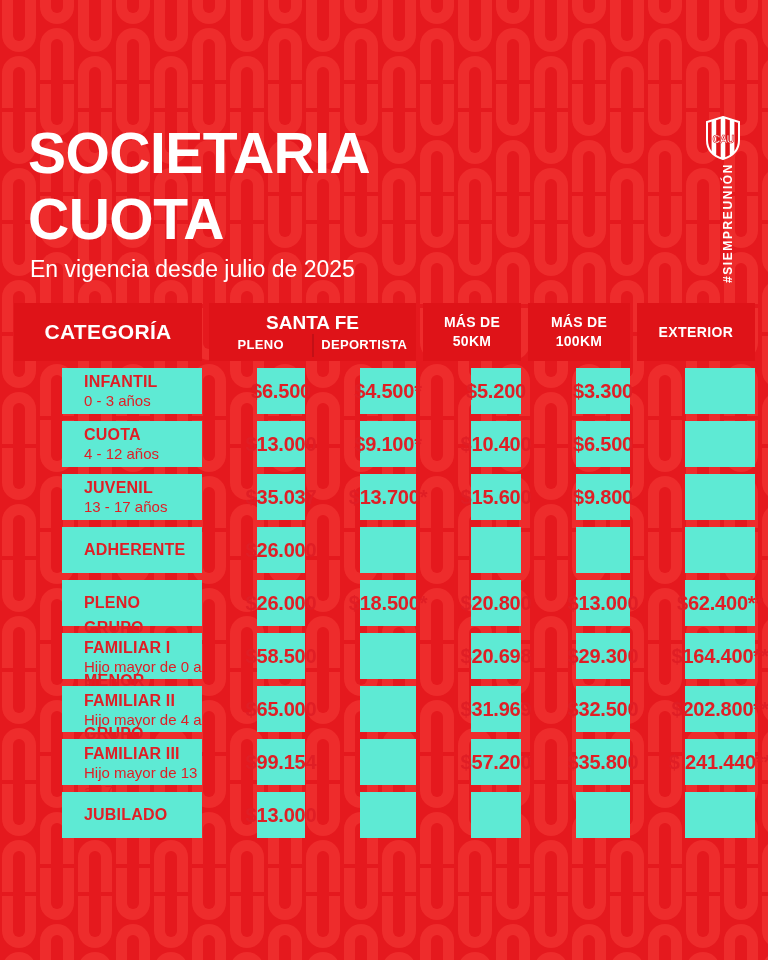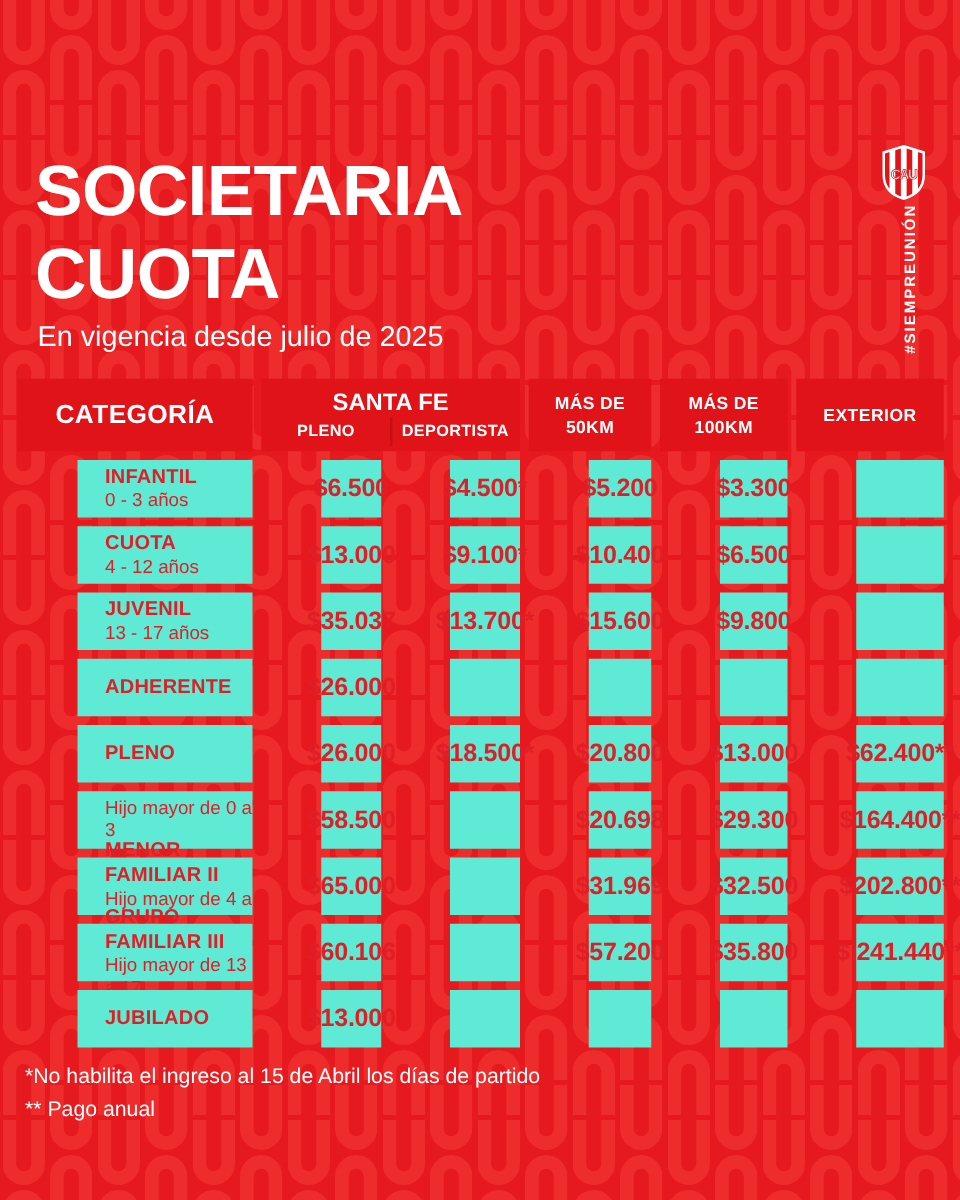--- a/index.html
+++ b/index.html
@@ -533,53 +533,50 @@
       <div class="cell price"></div>
       <div class="cell cat">
         <div class="cat-name">PLENO</div>
       </div>
       <div class="cell price">$26.000</div>
       <div class="cell price">$18.500*</div>
       <div class="cell price">$20.800</div>
       <div class="cell price">$13.000</div>
       <div class="cell price">$62.400**</div>
       <div class="cell cat">
+        <div class="cat-name">GRUPO FAMILIAR I</div>
         <div class="cat-sub">Hijo mayor de 0 a 3</div>
       </div>
       <div class="cell price">$58.500</div>
       <div class="cell price"></div>
       <div class="cell price">$20.698</div>
       <div class="cell price">$29.300</div>
       <div class="cell price">$164.400**</div>
       <div class="cell cat">
         <div class="cat-name">MENOR FAMILIAR II</div>
         <div class="cat-sub">Hijo mayor de 4 a 12</div>
       </div>
       <div class="cell price">$65.000</div>
       <div class="cell price"></div>
       <div class="cell price">$31.969</div>
       <div class="cell price">$32.500</div>
       <div class="cell price">$202.800**</div>
       <div class="cell cat">
         <div class="cat-name">GRUPO FAMILIAR III</div>
         <div class="cat-sub">Hijo mayor de 13 a 17</div>
       </div>
-      <div class="cell price">$60.106</div>
+      <div class="cell price">$99.154</div>
       <div class="cell price"></div>
       <div class="cell price">$57.200</div>
       <div class="cell price">$35.800</div>
       <div class="cell price">$ 241.440**</div>
       <div class="cell cat">
         <div class="cat-name">JUBILADO</div>
       </div>
       <div class="cell price">$13.000</div>
       <div class="cell price"></div>
       <div class="cell price"></div>
       <div class="cell price"></div>
       <div class="cell price"></div>
     </div>
 
-  <div class="notes">
-    <div>*No habilita el ingreso al 15 de Abril los días de partido</div>
-    <div>** Pago anual</div>
-  </div>
 
 </div>
 
 </body></html>

